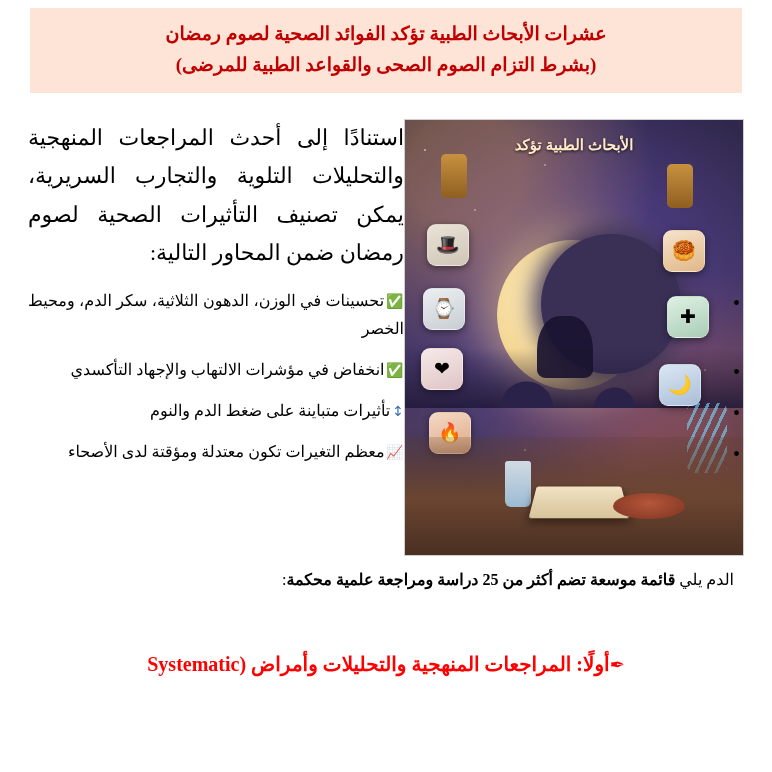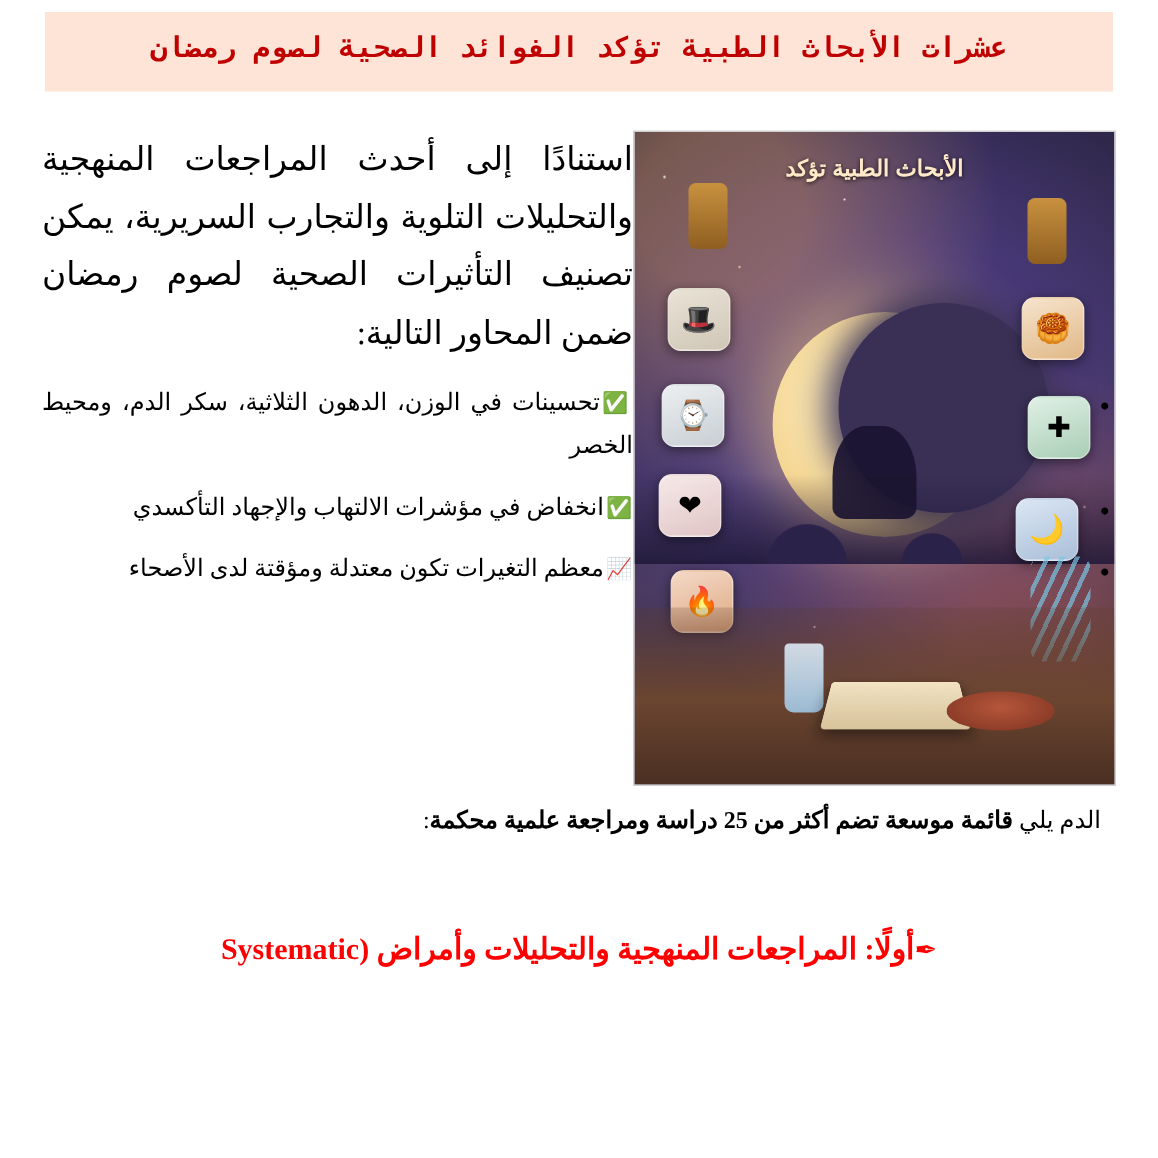--- a/index.html
+++ b/index.html
@@ -27,21 +27,21 @@
     background: #fde4d6;
     margin: 8px 30px 0 30px;
     padding: 10px 14px 12px 14px;
     text-align: center;
   }
   .header-line {
     color: #c00000;
     font-weight: bold;
     font-size: 19px;
     line-height: 1.65;
-    font-family: Liberation Mono, monospace;
+    font-family: Liberation Serif, serif;
   }
 
   
   .content {
     position: relative;
     margin-top: 26px;
     padding: 0 28px;
   }
 
   .intro {
@@ -53,20 +53,21 @@
 
   
   .figure {
     float: right;
     width: 320px;
     height: 435px;
     margin: 0 0 10px 0;
     position: relative;
     overflow: hidden;
     border: 1px solid #cfcfcf;
+    padding-left: 18px;
   }
   
   .fig-bg {
     position: absolute;
     inset: 0;
     background:
       radial-gradient(circle at 18% 12%, rgba(255,180,90,.35) 0 12%, rgba(0,0,0,0) 40%),
       radial-gradient(circle at 80% 80%, rgba(255,120,60,.30) 0 10%, rgba(0,0,0,0) 45%),
       radial-gradient(circle at 50% 38%, rgba(90,70,160,.55) 0 30%, rgba(0,0,0,0) 70%),
       linear-gradient(170deg, #2b2546 0%, #3a2f57 38%, #4a3a5e 62%, #2a2340 100%);
@@ -268,20 +269,21 @@
     font-size: 18px;
   }
 </style>
 </head>
 <body>
 
 <div class="page">
 
   <div class="header-banner">
     <div class="header-line">عشرات الأبحاث الطبية تؤكد الفوائد الصحية لصوم رمضان</div>
+    <div class="header-line">(بشرط التزام الصوم الصحى والقواعد الطبية للمرضى)</div>
   </div>
 
   <div class="content">
 
     <div class="figure">
       <div class="fig-bg"></div>
       <div class="stars"></div>
       <div class="lantern l1"></div>
       <div class="lantern l2"></div>
       <div class="moon"></div>
@@ -307,20 +309,23 @@
     <p class="intro">استنادًا إلى أحدث المراجعات المنهجية والتحليلات التلوية والتجارب السريرية، يمكن تصنيف التأثيرات الصحية لصوم رمضان ضمن المحاور التالية:</p>
 
     <ul class="points">
       <li>
         <span class="mark green">✅</span><span>تحسينات في الوزن، الدهون الثلاثية، سكر الدم، ومحيط الخصر</span>
       </li>
       <li>
         <span class="mark green">✅</span><span>انخفاض في مؤشرات الالتهاب والإجهاد التأكسدي</span>
       </li>
       <li>
+        <span class="mark chart">↕</span><span>تأثيرات متباينة على ضغط الدم والنوم</span>
+      </li>
+      <li>
         <span class="mark chart">📈</span><span>معظم التغيرات تكون معتدلة ومؤقتة لدى الأصحاء</span>
       </li>
     </ul>
 
     <p class="after-list">
       <span>الدم يلي </span><b>قائمة موسعة تضم أكثر من 25 دراسة ومراجعة علمية محكمة</b><span>:</span>
     </p>
 
     <div class="section-title">
       <span class="pen">✒</span><span>أولًا: المراجعات المنهجية والتحليلات وأمراض (Systematic</span>

